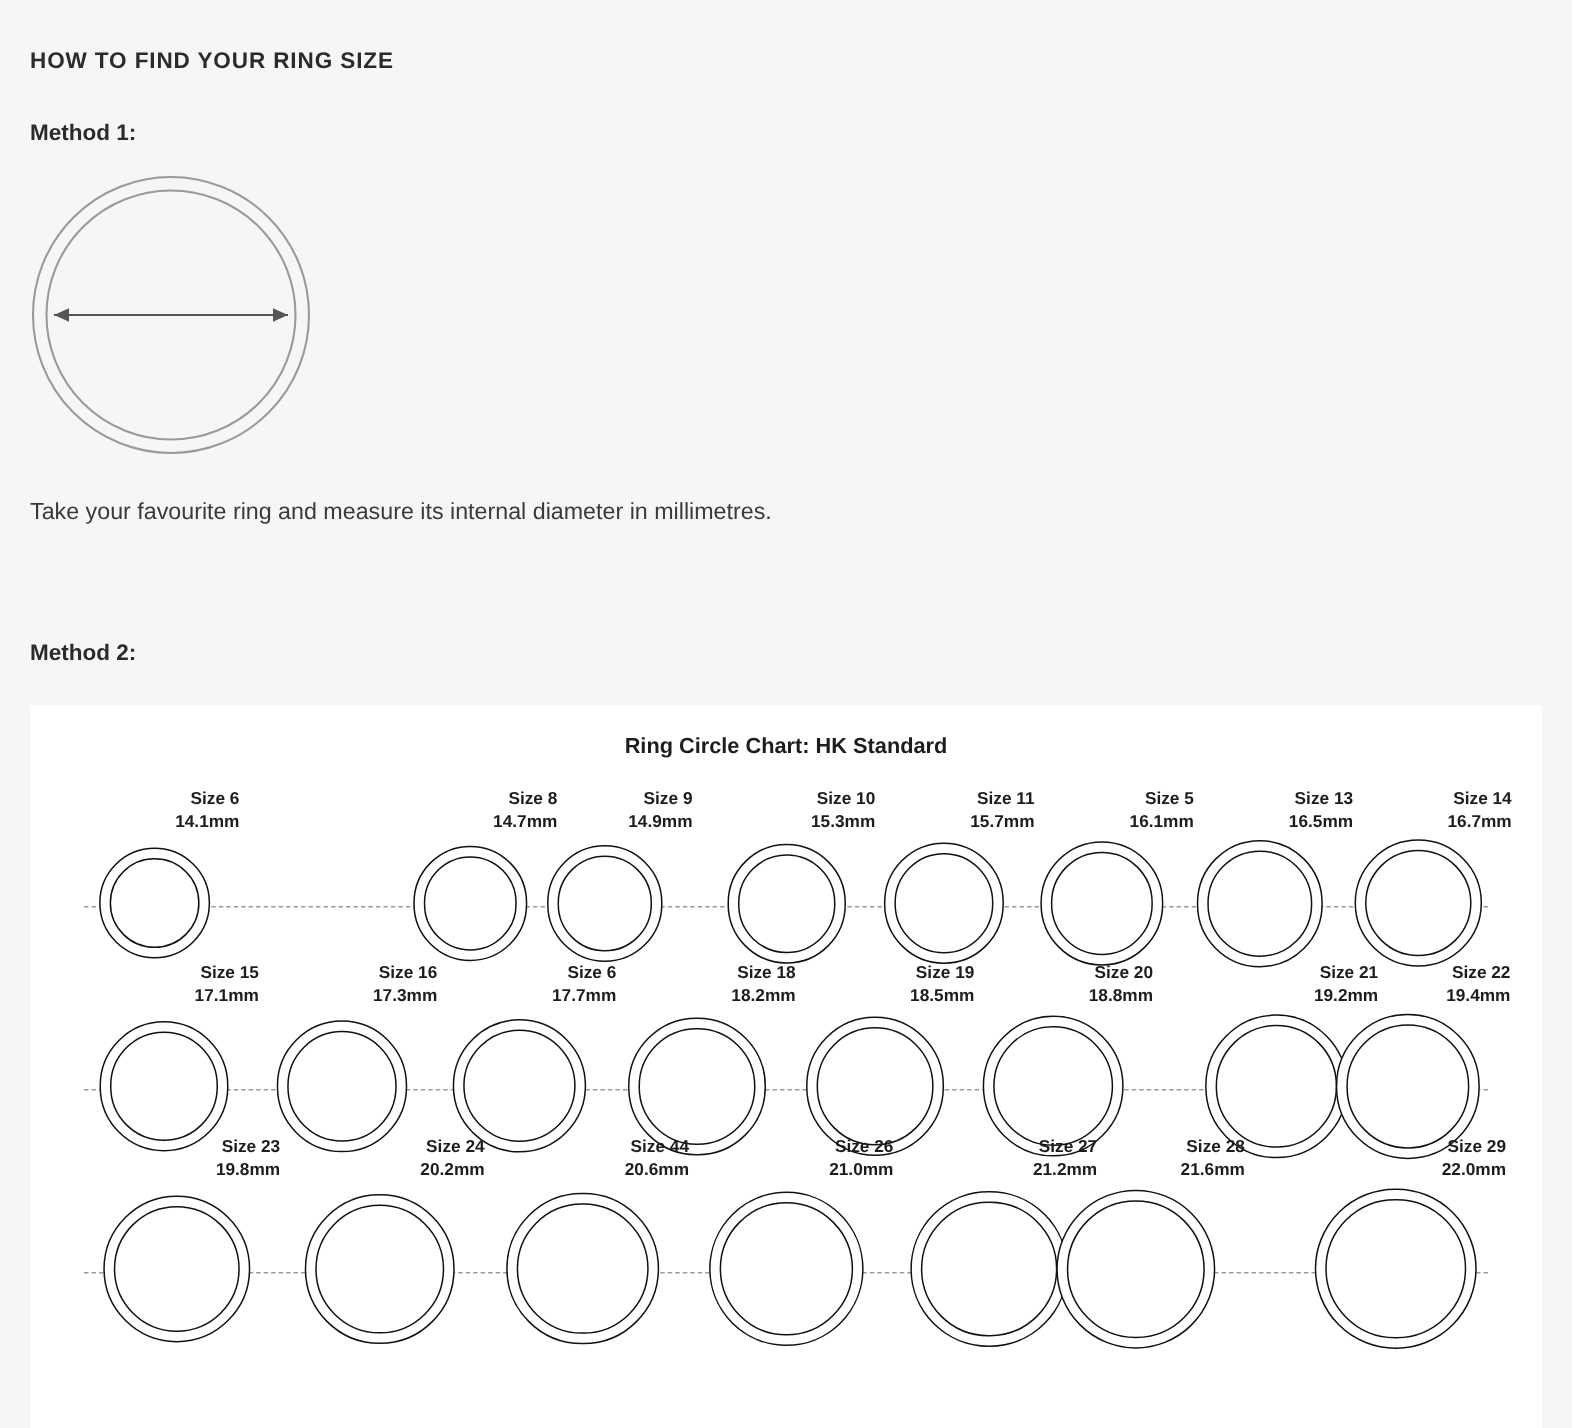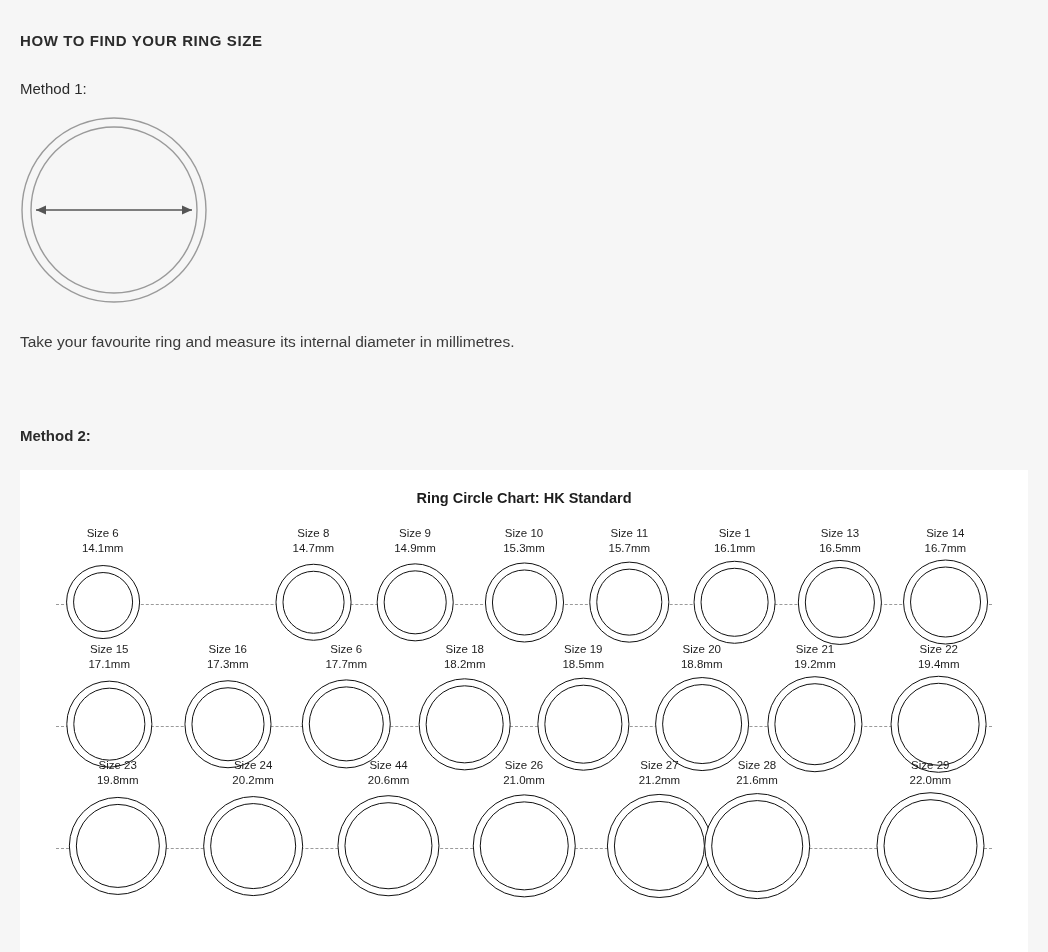--- a/index.html
+++ b/index.html
@@ -27,21 +27,21 @@
     font-size: 15px;
     font-weight: bold;
     letter-spacing: 0.6px;
     color: #2b2b2b;
   }
   .method1-label {
     position: absolute;
     left: 20px;
     top: 80px;
     font-size: 15px;
-    font-weight: normal;
+    font-weight: bold;
     color: #2b2b2b;
   }
   .method2-label {
     position: absolute;
     left: 20px;
     top: 427px;
     font-size: 15px;
     font-weight: bold;
     color: #2b2b2b;
   }
@@ -92,21 +92,22 @@
     position: absolute;
     left: 36px;
     right: 36px;
     top: 0;
     border-top: 1px dashed #9a9a9a;
   }
   .ring-item {
     position: absolute;
     top: 0;
     transform: translate(-50%, 0);
-    text-align: center;
+    text-align: right;
+    font-weight: bold;
   }
   .ring-labels {
     font-size: 11.5px;
     line-height: 15px;
     color: #1d1d1d;
     white-space: nowrap;
     margin-bottom: 4px;
   }
   .ring-circle-wrap {
     position: relative;
@@ -173,21 +174,21 @@
           <div class="ring-item" style="left: 293.333px; width: 116.475px;">
             <div class="ring-labels">
               <div>Size 8</div>
               <div>14.7mm</div>
             </div>
             <div class="ring-circle-wrap" style="width: 76.475px; height: 84.975px;">
               <div class="ring-outer" style="width: 76.475px; height: 76.475px;"></div>
               <div class="ring-inner" style="width: 62.475px; height: 62.475px;"></div>
             </div>
           </div>
-          <div class="ring-item" style="left: 395px; width: 117.325px;">
+          <div class="ring-item" style="left: 383px; width: 117.325px;">
             <div class="ring-labels">
               <div>Size 9</div>
               <div>14.9mm</div>
             </div>
             <div class="ring-circle-wrap" style="width: 77.325px; height: 84.975px;">
               <div class="ring-outer" style="width: 77.325px; height: 77.325px;"></div>
               <div class="ring-inner" style="width: 63.325px; height: 63.325px;"></div>
             </div>
           </div>
           <div class="ring-item" style="left: 504px; width: 119.025px;">
@@ -205,21 +206,21 @@
               <div>Size 11</div>
               <div>15.7mm</div>
             </div>
             <div class="ring-circle-wrap" style="width: 80.725px; height: 84.975px;">
               <div class="ring-outer" style="width: 80.725px; height: 80.725px;"></div>
               <div class="ring-inner" style="width: 66.725px; height: 66.725px;"></div>
             </div>
           </div>
           <div class="ring-item" style="left: 714.667px; width: 122.425px;">
             <div class="ring-labels">
-              <div>Size 1</div>
+              <div>Size 5</div>
               <div>16.1mm</div>
             </div>
             <div class="ring-circle-wrap" style="width: 82.425px; height: 84.975px;">
               <div class="ring-outer" style="width: 82.425px; height: 82.425px;"></div>
               <div class="ring-inner" style="width: 68.425px; height: 68.425px;"></div>
             </div>
           </div>
           <div class="ring-item" style="left: 820px; width: 124.125px;">
             <div class="ring-labels">
               <div>Size 13</div>
@@ -296,21 +297,21 @@
           <div class="ring-item" style="left: 681.75px; width: 133.9px;">
             <div class="ring-labels">
               <div>Size 20</div>
               <div>18.8mm</div>
             </div>
             <div class="ring-circle-wrap" style="width: 93.9px; height: 96.45px;">
               <div class="ring-outer" style="width: 93.9px; height: 93.9px;"></div>
               <div class="ring-inner" style="width: 79.9px; height: 79.9px;"></div>
             </div>
           </div>
-          <div class="ring-item" style="left: 795px; width: 135.6px;">
+          <div class="ring-item" style="left: 831px; width: 135.6px;">
             <div class="ring-labels">
               <div>Size 21</div>
               <div>19.2mm</div>
             </div>
             <div class="ring-circle-wrap" style="width: 95.6px; height: 96.45px;">
               <div class="ring-outer" style="width: 95.6px; height: 95.6px;"></div>
               <div class="ring-inner" style="width: 81.6px; height: 81.6px;"></div>
             </div>
           </div>
           <div class="ring-item" style="left: 918.75px; width: 136.45px;">

